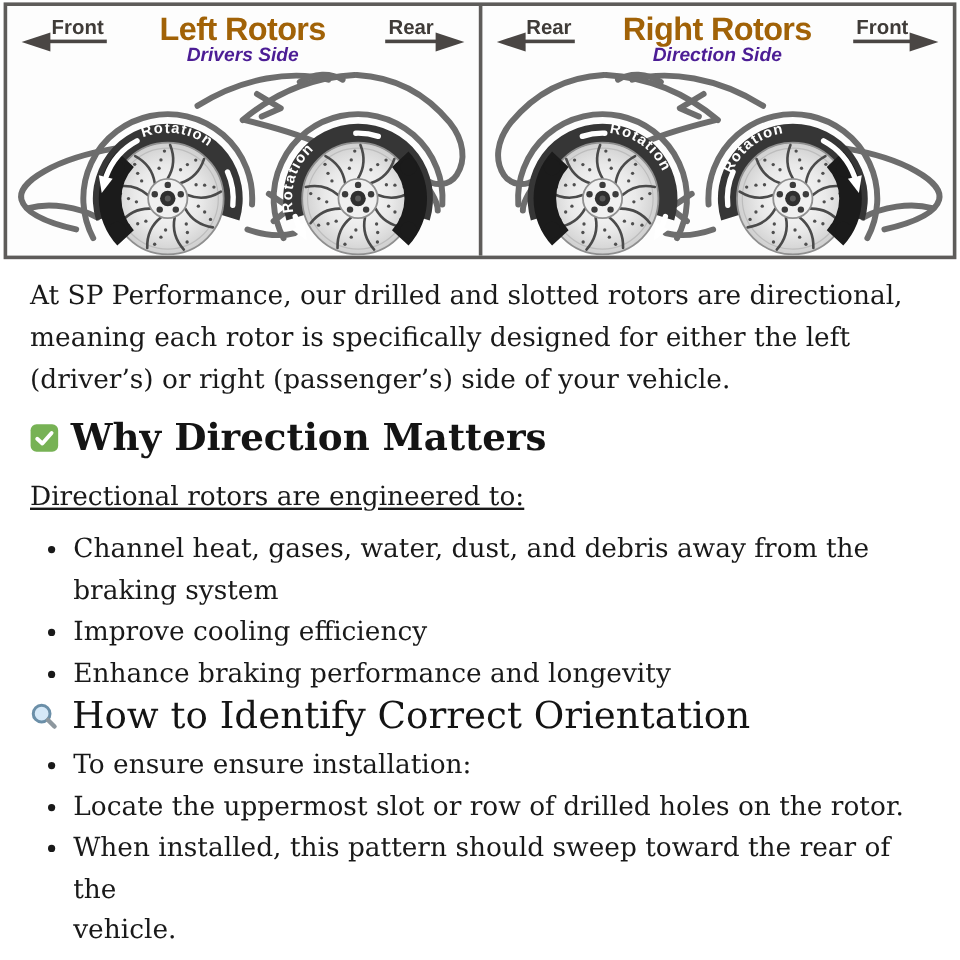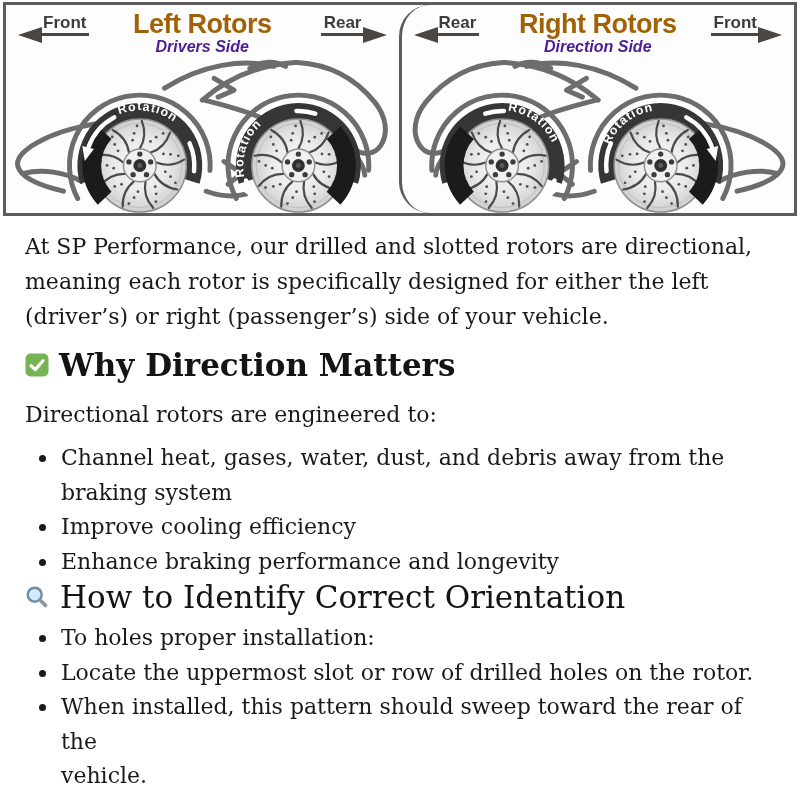--- a/index.html
+++ b/index.html
@@ -1,39 +1,39 @@
 <!DOCTYPE html>
 <html><head>
 <meta charset="utf-8">
 <style>
   html,body{margin:0;padding:0;background:#fff;}
   body{width:800px;height:800px;overflow:hidden;font-family:"DejaVu Serif",serif;color:#191919;}
 
   
   .figure{margin:2px 3px 0 3px;height:208px;border:3px solid #5e5c5a;display:flex;background:#fdfdfd;}
-  .panel{position:relative;flex:1;overflow:hidden;border-radius:31px;}
+  .panel{position:relative;flex:1;overflow:hidden;}
   .panel-right{border-left:3px solid #5e5c5a;}
   .panel svg.car{position:absolute;left:0;top:0;width:100%;height:100%;}
   .panel-header{position:relative;z-index:2;display:flex;justify-content:space-between;align-items:flex-start;padding:9px 12px 0;}
   .titles{position:absolute;left:0;right:0;top:5px;text-align:center;pointer-events:none;}
   .panel-title{font:bold 27px/1.05 "Liberation Sans",sans-serif;letter-spacing:-0.5px;color:#a16207;}
   .panel-sub{font:italic bold 16px/1.15 "Liberation Sans",sans-serif;color:#4c1d95;}
   .dir{display:flex;align-items:flex-end;}
   .dir-text{font:bold 17px/1 "Liberation Sans",sans-serif;color:#3f3b38;border-bottom:3px solid #4a4644;padding:0 3px 2px;}
   .tri{width:0;height:0;border-top:8px solid transparent;border-bottom:8px solid transparent;position:relative;bottom:-7px;}
   .tri-left{border-right:24px solid #4a4644;margin-right:-2px;}
   .tri-right{border-left:24px solid #4a4644;margin-left:-2px;}
 
   
   .article{padding:0 28px 0 25px;font-size:22px;line-height:35px;}
   .intro{margin:13px 0 0;white-space:pre-line;}
   h2{font-size:31px;line-height:30px;margin:0;display:flex;align-items:center;gap:10px;color:#141414;}
   .h-bold{font-weight:bold;margin-top:16px;}
   .h-reg{font-weight:normal;margin-top:3px;}
-  .lead{margin:17px 0 0;}
+  .lead{margin:17px 0 0;text-decoration:underline;}
   ul{margin:9px 0 0;padding-left:34px;list-style:disc;}
   li{white-space:pre-line;line-height:34.5px;padding-left:2px;}
   .emoji{flex:0 0 auto;display:inline-flex;}
 </style>
 </head>
 <body>
 
 <div class="figure">
 
   <div class="panel">
@@ -382,19 +382,19 @@
       <svg width="25" height="25" viewBox="0 0 24 24">
         <circle cx="9.3" cy="9.3" r="6.7" fill="#d6e9f8" stroke="#6b8fa8" stroke-width="2.4"></circle>
         <line x1="14.4" y1="14.4" x2="19.6" y2="19.6" stroke="#8d979e" stroke-width="3.6" stroke-linecap="round"></line>
       </svg>
     </span>
     <span>How to Identify Correct Orientation</span>
   </h2>
 
   <ul>
 
-  <li>To holes proper installation:</li>
+  <li>To ensure ensure installation:</li>
       <li>Locate the uppermost slot or row of drilled holes on the rotor.</li>
       <li>When installed, this pattern should sweep toward the rear of the
 vehicle.</li>
     </ul>
 
 </div>
 
 </body></html>

